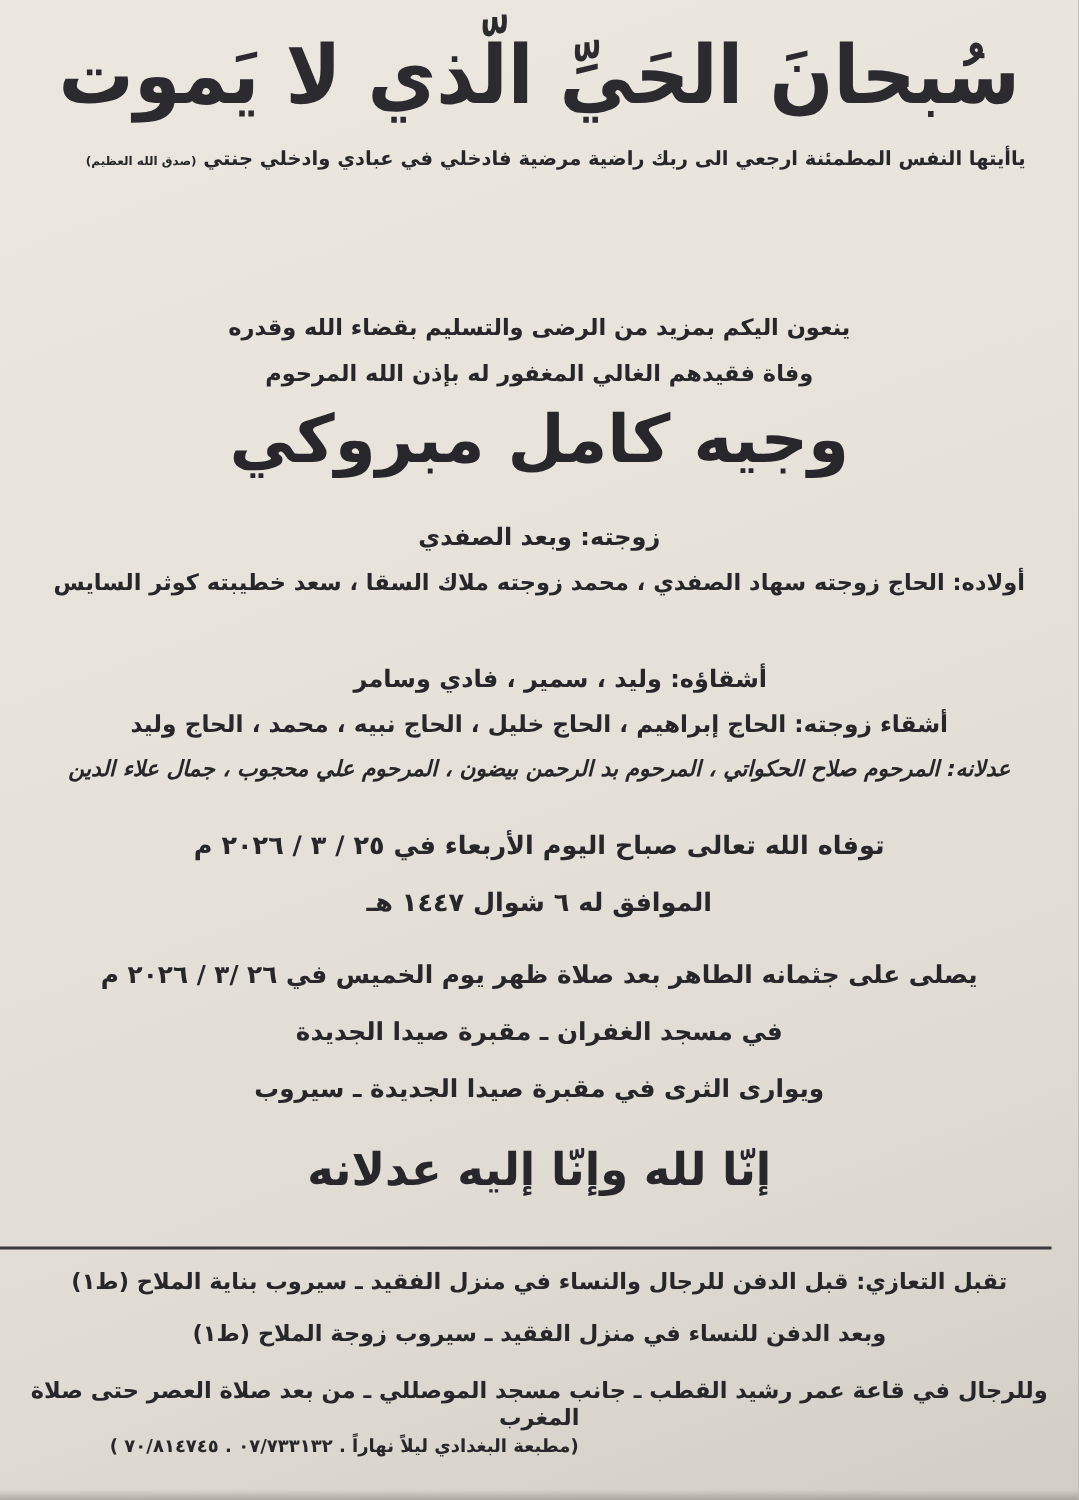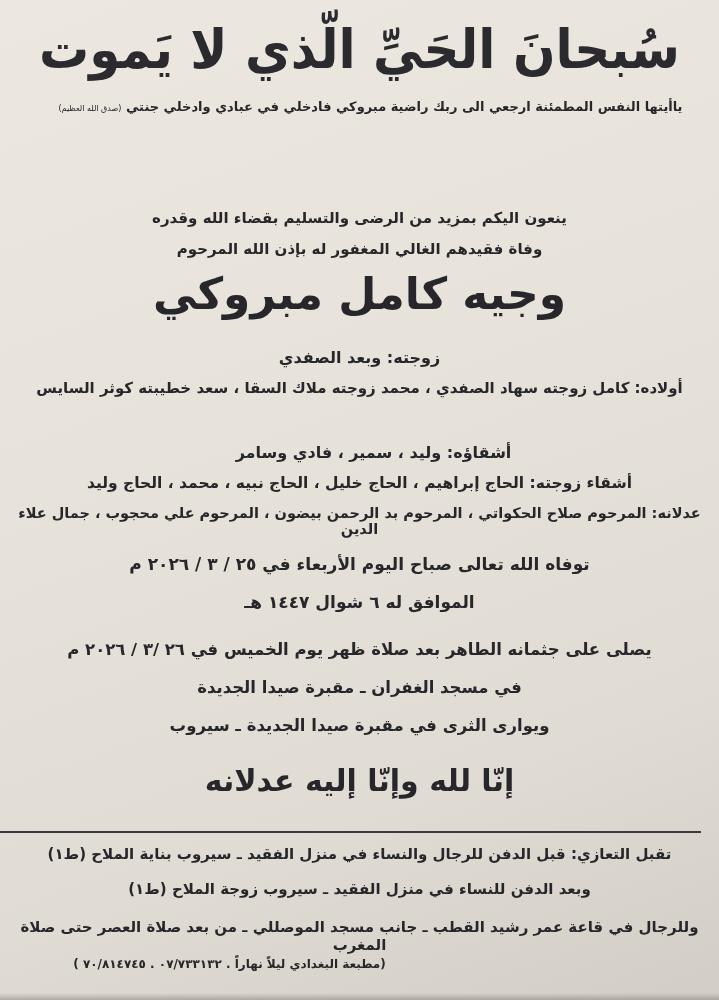--- a/index.html
+++ b/index.html
@@ -20,31 +20,31 @@
     pointer-events:none;
   }
   .line{position:absolute;left:0;right:0;text-align:center;font-weight:bold;}
   .calli{
     top:2px;height:96px;line-height:96px;
     font-size:50px;letter-spacing:-2px;
     transform:scaleY(1.08);
     color:#2a2a2f;
   }
   .verse{top:99px;font-size:13px;}
-  .verse .attrib{font-size:8px;font-weight:normal;margin-left:22px;}
+  .verse .attrib{font-size:8px;font-weight:bold;margin-left:22px;}
   .families{top:128px;font-size:38px;letter-spacing:0px;}
   .announce1{top:209px;font-size:15px;}
   .announce2{top:240px;font-size:15px;}
   .deceased{top:268px;font-size:44px;}
   .rel0{top:348px;font-size:16px;}
   .rel1{top:379px;font-size:15px;}
   .rel2{top:412px;font-size:16px;}
   .rel3{top:443px;font-size:16px;margin-left:28px;}
   .rel4{top:474px;font-size:15.5px;}
-  .rel5{top:505px;font-size:14.5px;}
+  .rel5{top:505px;font-size:14.5px;font-style:italic;}
   .date1{top:554px;font-size:17px;}
   .date2{top:592px;font-size:17px;}
   .fun1{top:640px;font-size:16.5px;}
   .fun2{top:678px;font-size:16.5px;}
   .fun3{top:716px;font-size:16.5px;}
   .istirjaa{top:763px;font-size:30px;}
   .rule{
     position:absolute;top:831px;left:0;right:18px;height:0;
     border-top:2px solid #3a3a3e;
   }
@@ -57,31 +57,31 @@
   }
 </style>
 </head>
 <body>
 
 <div class="paper">
 
   <div class="line calli">سُبحانَ الحَيِّ الّذي لا يَموت</div>
 
   <div class="line verse">
-    <span>ياأيتها النفس المطمئنة ارجعي الى ربك راضية مبروكي فادخلي في عبادي وادخلي جنتي </span><span class="attrib">(صدق الله العظيم)</span>
+    <span>ياأيتها النفس المطمئنة ارجعي الى ربك راضية مرضية فادخلي في عبادي وادخلي جنتي </span><span class="attrib">(صدق الله العظيم)</span>
   </div>
 
 
   <div class="line announce1">ينعون اليكم بمزيد من الرضى والتسليم بقضاء الله وقدره</div>
   <div class="line announce2">وفاة فقيدهم الغالي المغفور له بإذن الله المرحوم</div>
 
   <div class="line deceased">وجيه كامل مبروكي</div>
 
   <div class="line rel0">زوجته: وبعد الصفدي</div>
-  <div class="line rel1">أولاده: كامل زوجته سهاد الصفدي ، محمد زوجته ملاك السقا ، سعد خطيبته كوثر السايس</div>
+  <div class="line rel1">أولاده: الحاج زوجته سهاد الصفدي ، محمد زوجته ملاك السقا ، سعد خطيبته كوثر السايس</div>
   <div class="line rel3">أشقاؤه: وليد ، سمير ، فادي وسامر</div>
   <div class="line rel4">أشقاء زوجته: الحاج إبراهيم ، الحاج خليل ، الحاج نبيه ، محمد ، الحاج وليد</div>
   <div class="line rel5">عدلانه: المرحوم صلاح الحكواتي ، المرحوم بد الرحمن بيضون ، المرحوم علي محجوب ، جمال علاء الدين</div>
 
   <div class="line date1">توفاه الله تعالى صباح اليوم الأربعاء في ٢٥ / ٣ / ٢٠٢٦ م</div>
   <div class="line date2">الموافق له ٦ شوال ١٤٤٧ هـ</div>
 
   <div class="line fun1">يصلى على جثمانه الطاهر بعد صلاة ظهر يوم الخميس في ٢٦ /٣ / ٢٠٢٦ م</div>
   <div class="line fun2">في مسجد الغفران ـ مقبرة صيدا الجديدة</div>
   <div class="line fun3">ويوارى الثرى في مقبرة صيدا الجديدة ـ سيروب</div>

